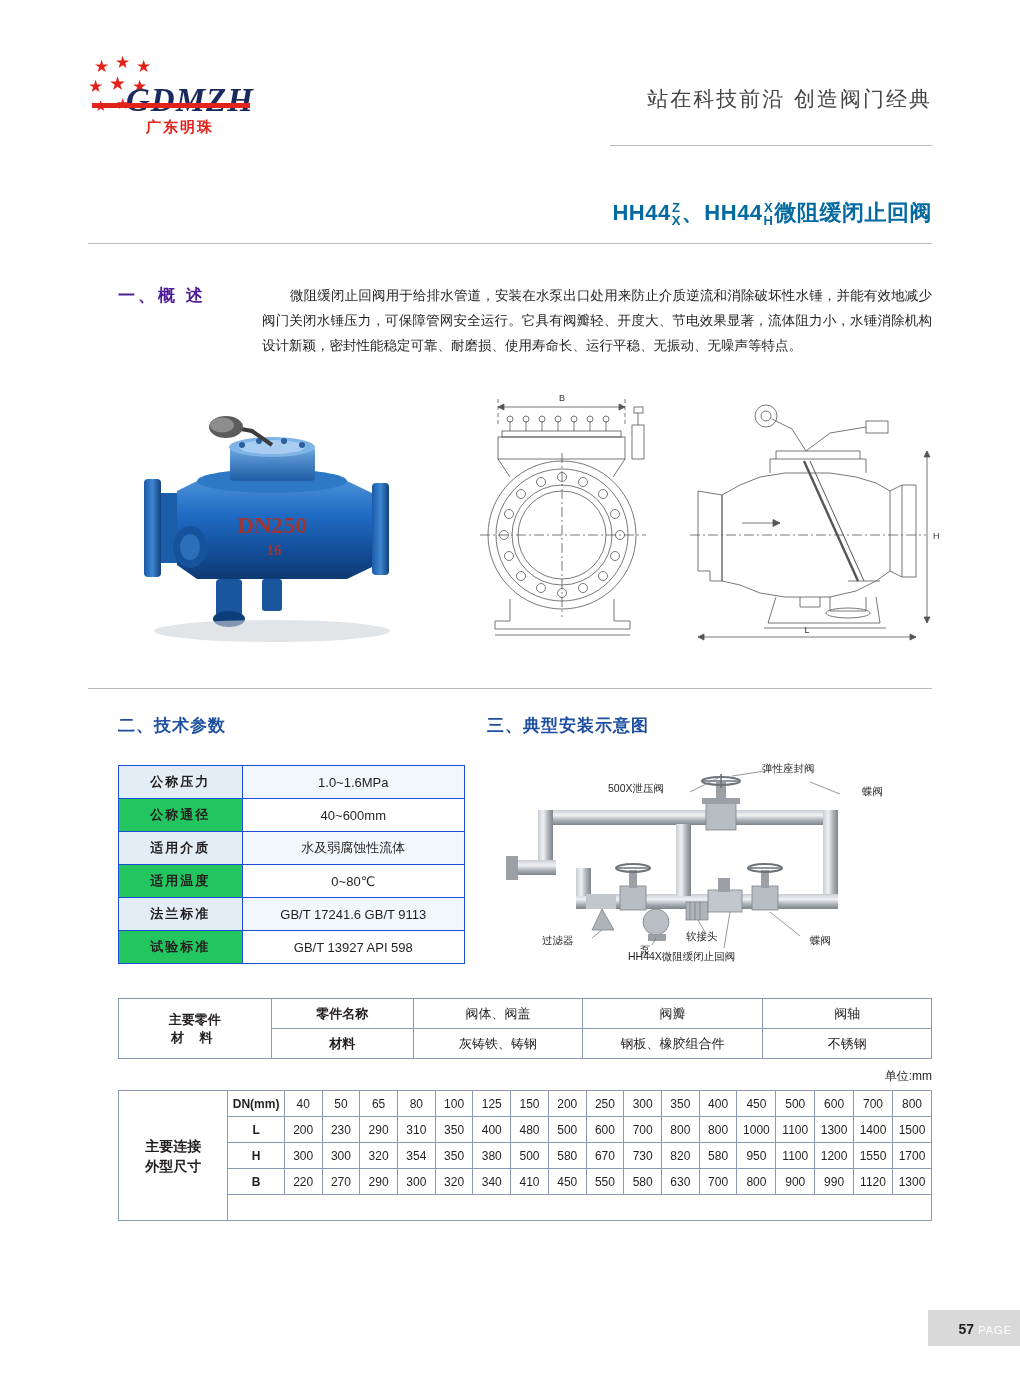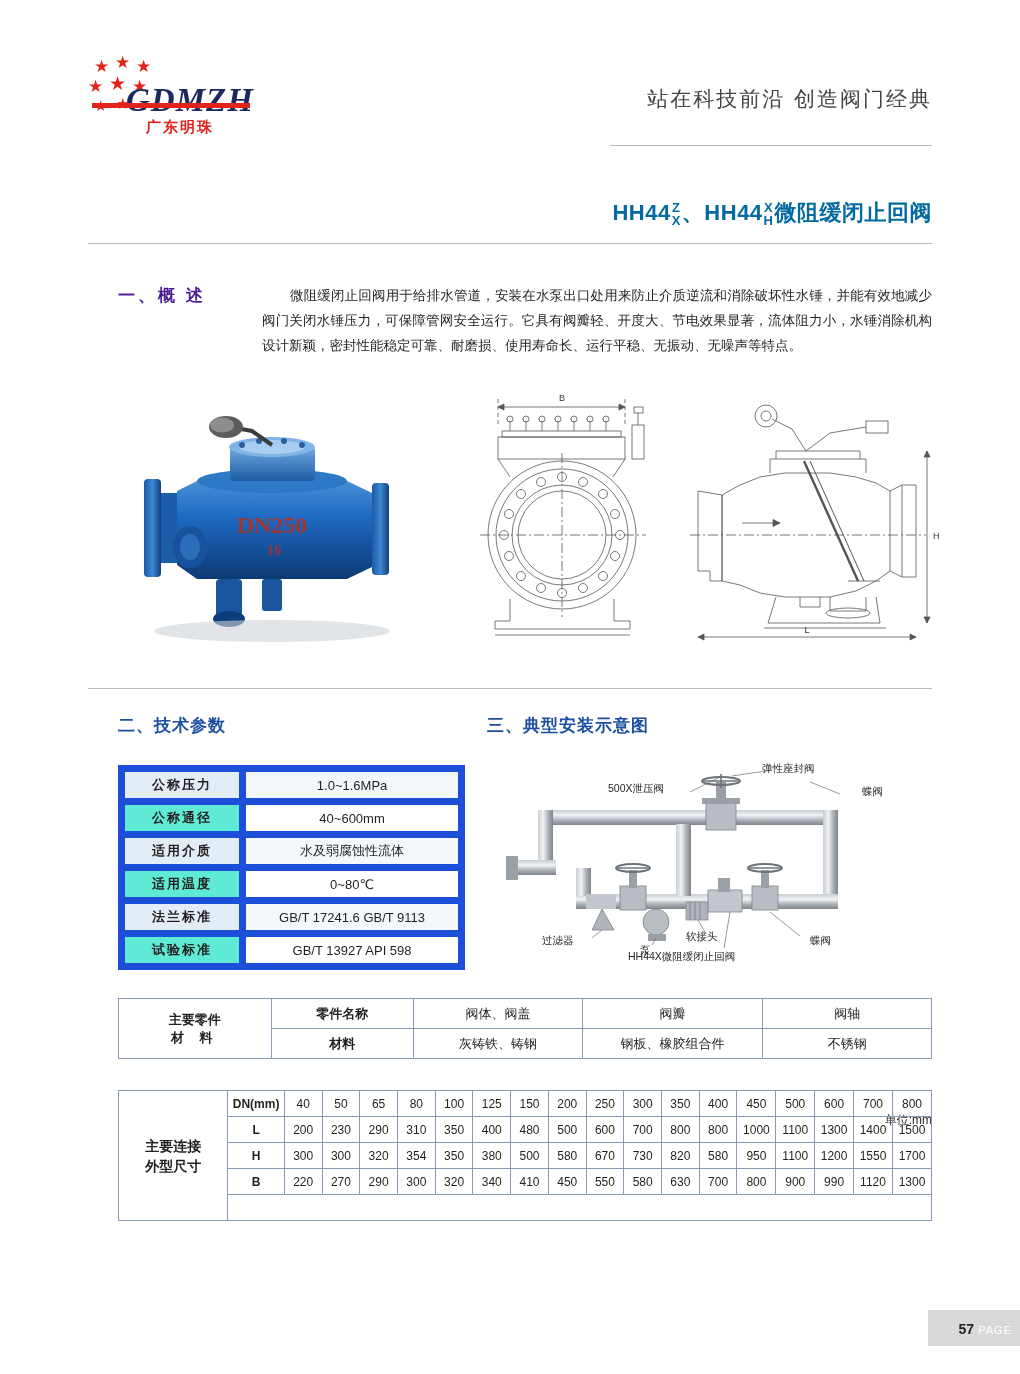--- a/index.html
+++ b/index.html
@@ -101,26 +101,26 @@
     font-size: 17px; font-weight: bold; color: #1d4fa0; letter-spacing: 1px;
   }
 
   
   .spec-table {
     position: absolute; left: 118px; top: 765px; width: 347px;
     border-collapse: collapse;
     font-size: 13px;
   }
   .spec-table td {
-    border: 7px solid #1d4ed8;
+    border: 1px solid #1d4ed8;
     height: 33px;
     text-align: center;
     color: #231f20;
   }
-  .spec-table td.k { width: 124px; background: #5eead4; font-weight: bold; letter-spacing: 2px; }
+  .spec-table td.k { width: 124px; background: #22c55e; font-weight: bold; letter-spacing: 2px; }
   .spec-table td.v { width: 223px; background: #ffffff; }
   .spec-table tr:nth-child(odd) td.v { background: #f2f7fb; }
   .spec-table tr:nth-child(odd) td.k { background: #e3edf6; }
 
   
   .install { position: absolute; left: 480px; top: 752px; width: 452px; height: 220px; }
   .ann { position: absolute; font-size: 10.5px; color: #231f20; white-space: nowrap; }
 
   
   .mat-table {
@@ -132,21 +132,21 @@
   }
   .mat-table td.lab { width: 152px; font-weight: bold; }
   .mat-table td.c1 { width: 142px; font-weight: bold; }
   .mat-table td.c2 { width: 168px; }
   .mat-table td.c3 { width: 180px; }
   .mat-table td.c4 { width: 168px; }
   .spaced { letter-spacing: 6px; }
 
   
   .unit {
-    position: absolute; right: 88px; top: 1112px; font-size: 12px; color: #231f20;
+    position: absolute; right: 88px; top: 1068px; font-size: 12px; color: #231f20;
   }
 
   
   .dim-wrap {
     position: absolute; left: 118px; top: 1090px; width: 814px;
   }
   .dim-table {
     border-collapse: collapse; width: 814px; font-size: 12px;
   }
   .dim-table td {

